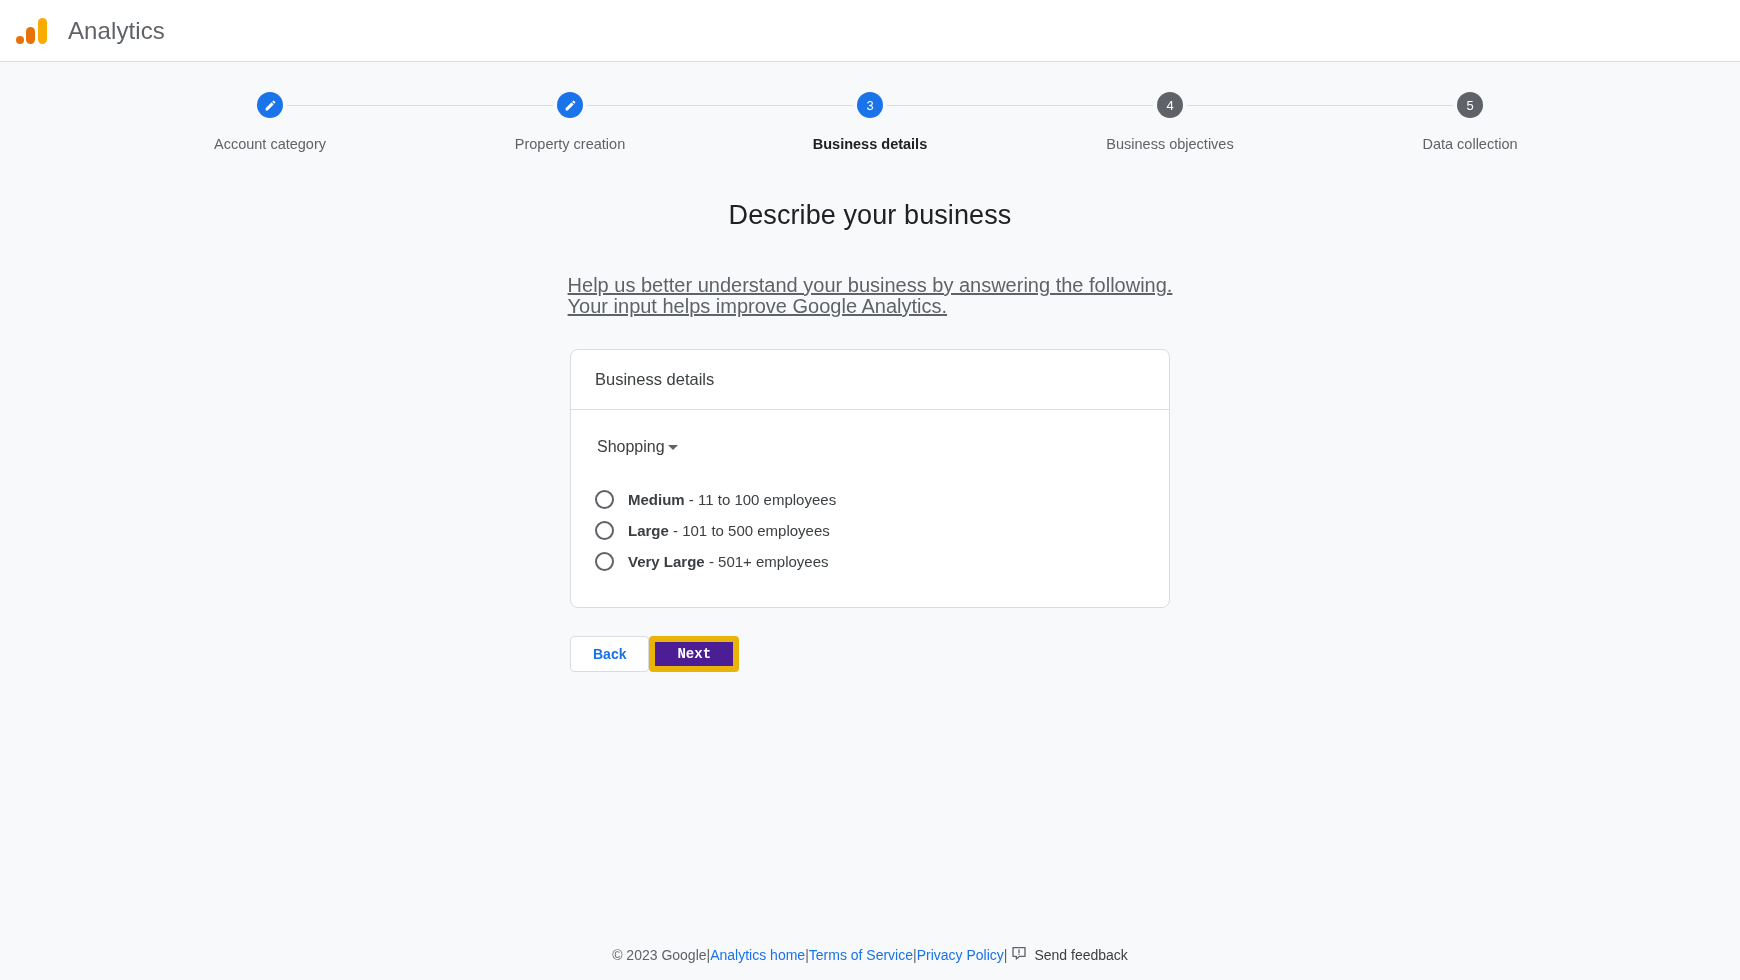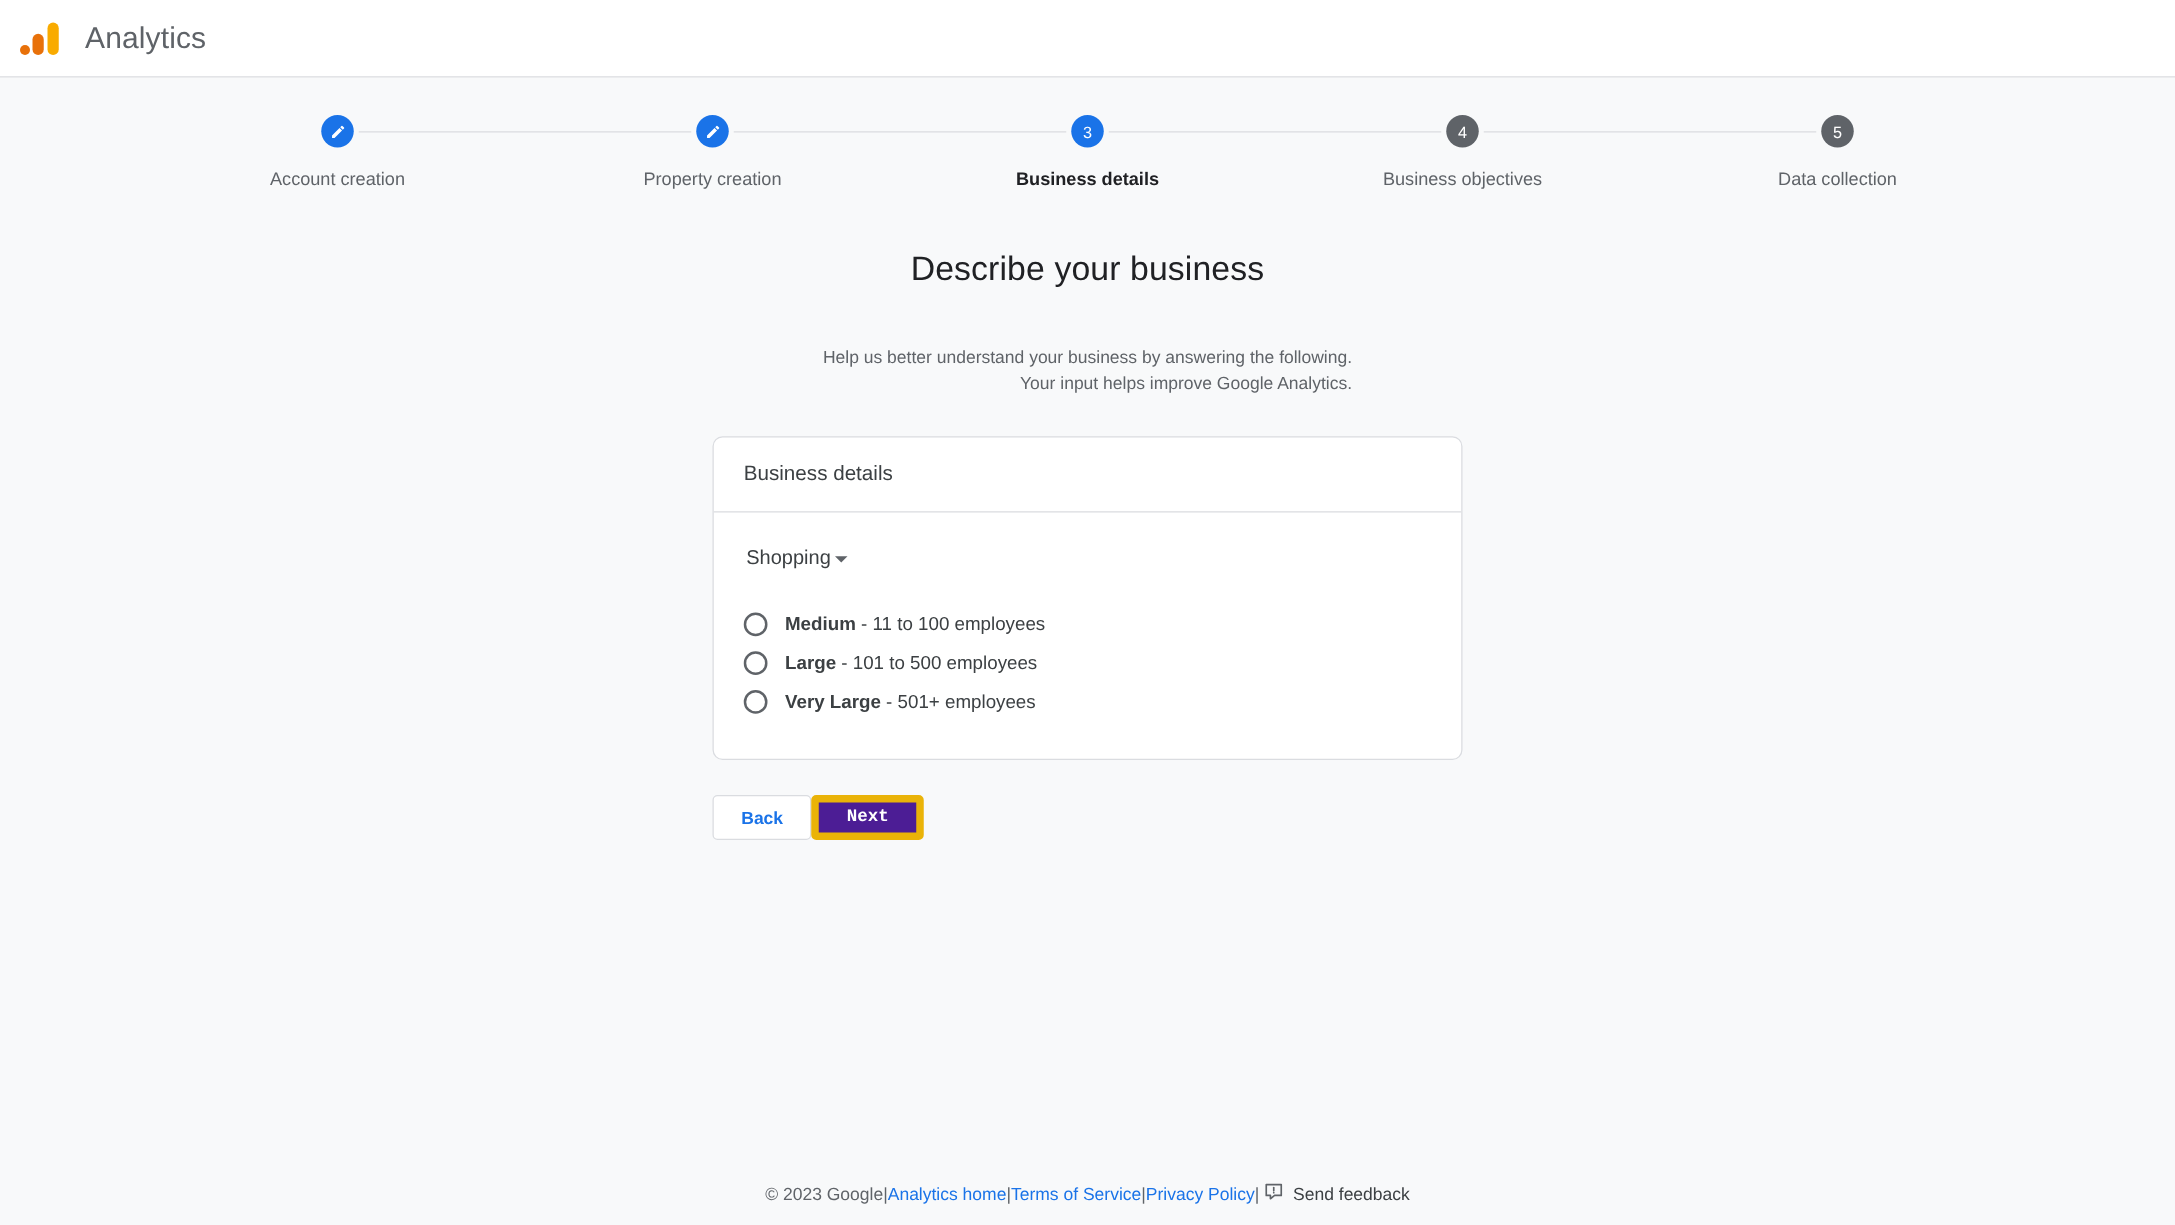--- a/index.html
+++ b/index.html
@@ -132,24 +132,25 @@
   }
   .page-title {
     margin-top: 48px;
     font-size: 27px;
     font-weight: normal;
     color: #202124;
     letter-spacing: 0.1px;
   }
   .page-subtitle {
     margin-top: 26px;
-    font-size: 14px;
+    font-size: 20px;
     line-height: 21px;
     color: #5f6368;
-    text-align: right;
+    text-align: left;
+    text-decoration: underline;
   }
 
   
   .card {
     width: 600px;
     margin-top: 32px;
     background: #ffffff;
     border: 1px solid #dadce0;
     border-radius: 8px;
   }
@@ -289,21 +290,21 @@
 
       <div class="line line-right"></div>
       <div class="circle done">
         <span>
           <svg width="13" height="13" viewBox="0 0 24 24" fill="#ffffff">
             <path d="M3 17.25V21h3.75L17.81 9.94l-3.75-3.75L3 17.25zM20.71 7.04a.996.996 0 0 0 0-1.41l-2.34-2.34a.996.996 0 0 0-1.41 0l-1.83 1.83 3.75 3.75 1.83-1.83z"></path>
           </svg>
         </span>
       </div>
     </div>
-    <div class="step-label">Account creation</div>
+    <div class="step-label">Account category</div>
   </div>
 
   <div class="step">
     <div class="circle-row">
       <div class="line line-left"></div>
       <div class="line line-right"></div>
       <div class="circle done">
         <span>
           <svg width="13" height="13" viewBox="0 0 24 24" fill="#ffffff">
             <path d="M3 17.25V21h3.75L17.81 9.94l-3.75-3.75L3 17.25zM20.71 7.04a.996.996 0 0 0 0-1.41l-2.34-2.34a.996.996 0 0 0-1.41 0l-1.83 1.83 3.75 3.75 1.83-1.83z"></path>

